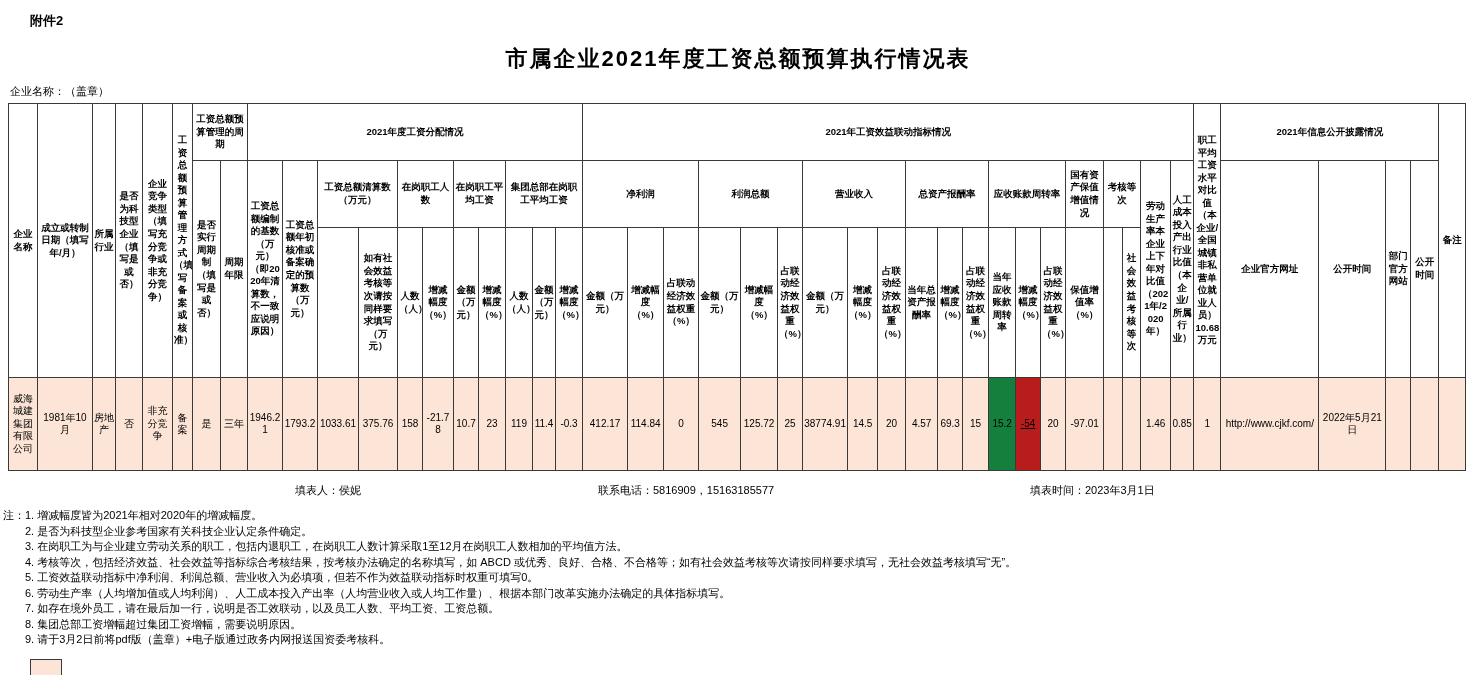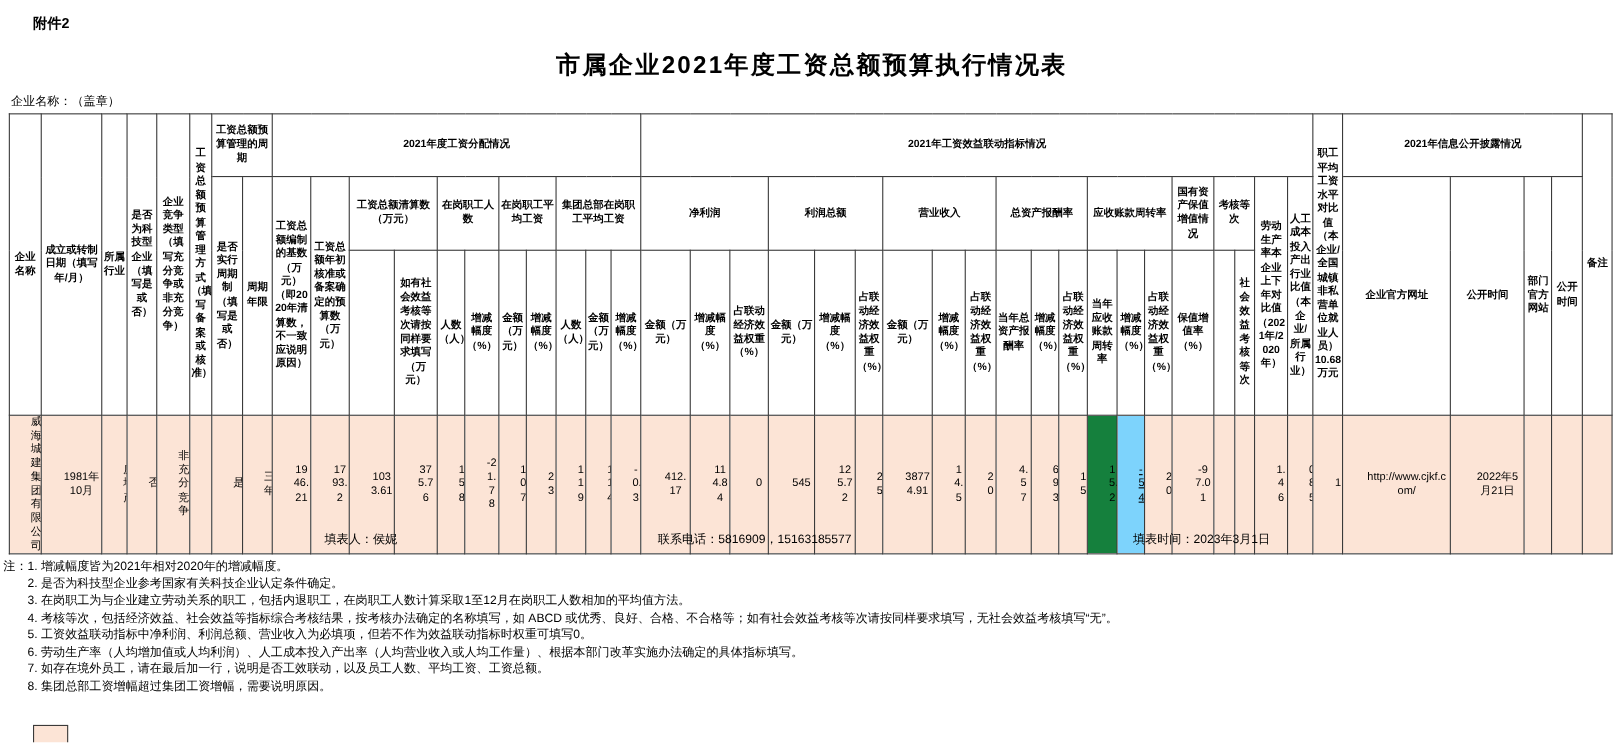--- a/index.html
+++ b/index.html
@@ -8,21 +8,21 @@
   .attachment{position:absolute;left:30px;top:12px;font-size:13px;font-weight:bold;}
   .title{position:absolute;left:0;top:44px;width:100%;text-align:center;
     font-size:22px;font-weight:bold;letter-spacing:2px;}
   .company-label{position:absolute;left:10px;top:84px;font-size:11px;}
   table.budget{position:absolute;left:8px;top:103px;width:1457px;
     border-collapse:collapse;table-layout:fixed;background:#fff;}
   table.budget th, table.budget td{
     border:1px solid #3a3a3a;padding:0 1px;text-align:center;vertical-align:middle;
     overflow:hidden;word-break:break-all;}
   table.budget th{font-size:9.5px;font-weight:bold;line-height:1.32;background:#fff;}
-  table.budget td{font-size:10px;line-height:1.25;padding-left:19px;}
+  table.budget td{font-size:10px;line-height:1.25;}
   .footer-line{position:absolute;top:483px;left:0;width:100%;height:16px;font-size:11px;}
   .footer-item{position:absolute;top:0;white-space:nowrap;}
   .fi-preparer{left:295px;}
   .fi-phone{left:598px;}
   .fi-date{left:1030px;}
   .notes{position:absolute;left:3px;top:508px;font-size:11px;line-height:15.5px;}
   .note-line{white-space:nowrap;}
   .note-line.indent{margin-left:22px;}
   .fragment{position:absolute;left:30px;top:659px;width:30px;height:16px;
     border:1px solid #3a3a3a;}
@@ -178,21 +178,21 @@
           <td style="background: rgb(252, 228, 214);">545</td>
           <td style="background: rgb(252, 228, 214);">125.72</td>
           <td style="background: rgb(252, 228, 214);">25</td>
           <td style="background: rgb(252, 228, 214);">38774.91</td>
           <td style="background: rgb(252, 228, 214);">14.5</td>
           <td style="background: rgb(252, 228, 214);">20</td>
           <td style="background: rgb(252, 228, 214);">4.57</td>
           <td style="background: rgb(252, 228, 214);">69.3</td>
           <td style="background: rgb(252, 228, 214);">15</td>
           <td style="background: #15803d;">15.2</td>
-          <td style="background: #7dd3fc; text-decoration: underline;">-54</td>
+          <td style="background: #b91c1c; text-decoration: underline;">-54</td>
           <td style="background: rgb(252, 228, 214);">20</td>
           <td style="background: rgb(252, 228, 214);">-97.01</td>
           <td style="background: rgb(252, 228, 214);"></td>
           <td style="background: rgb(252, 228, 214);"></td>
           <td style="background: rgb(252, 228, 214);">1.46</td>
           <td style="background: rgb(252, 228, 214);">0.85</td>
           <td style="background: rgb(252, 228, 214);">1</td>
           <td style="background: rgb(252, 228, 214);">http://www.cjkf.com/</td>
           <td style="background: rgb(252, 228, 214);">2022年5月21日</td>
           <td style="background: rgb(252, 228, 214);"></td>
@@ -210,16 +210,17 @@
 
   <div class="notes">
       <div class="note-line">注：1. 增减幅度皆为2021年相对2020年的增减幅度。</div>
       <div class="note-line indent">2. 是否为科技型企业参考国家有关科技企业认定条件确定。</div>
       <div class="note-line indent">3. 在岗职工为与企业建立劳动关系的职工，包括内退职工，在岗职工人数计算采取1至12月在岗职工人数相加的平均值方法。</div>
       <div class="note-line indent">4. 考核等次，包括经济效益、社会效益等指标综合考核结果，按考核办法确定的名称填写，如 ABCD 或优秀、良好、合格、不合格等；如有社会效益考核等次请按同样要求填写，无社会效益考核填写“无”。</div>
       <div class="note-line indent">5. 工资效益联动指标中净利润、利润总额、营业收入为必填项，但若不作为效益联动指标时权重可填写0。</div>
       <div class="note-line indent">6. 劳动生产率（人均增加值或人均利润）、人工成本投入产出率（人均营业收入或人均工作量）、根据本部门改革实施办法确定的具体指标填写。</div>
       <div class="note-line indent">7. 如存在境外员工，请在最后加一行，说明是否工效联动，以及员工人数、平均工资、工资总额。</div>
       <div class="note-line indent">8. 集团总部工资增幅超过集团工资增幅，需要说明原因。</div>
+      <div class="note-line indent">9. 请于3月2日前将pdf版（盖章）+电子版通过政务内网报送国资委考核科。</div>
     </div>
 
   <div class="fragment" style="background: rgb(252, 228, 214);"></div>
 </div>
 
 </body></html>

